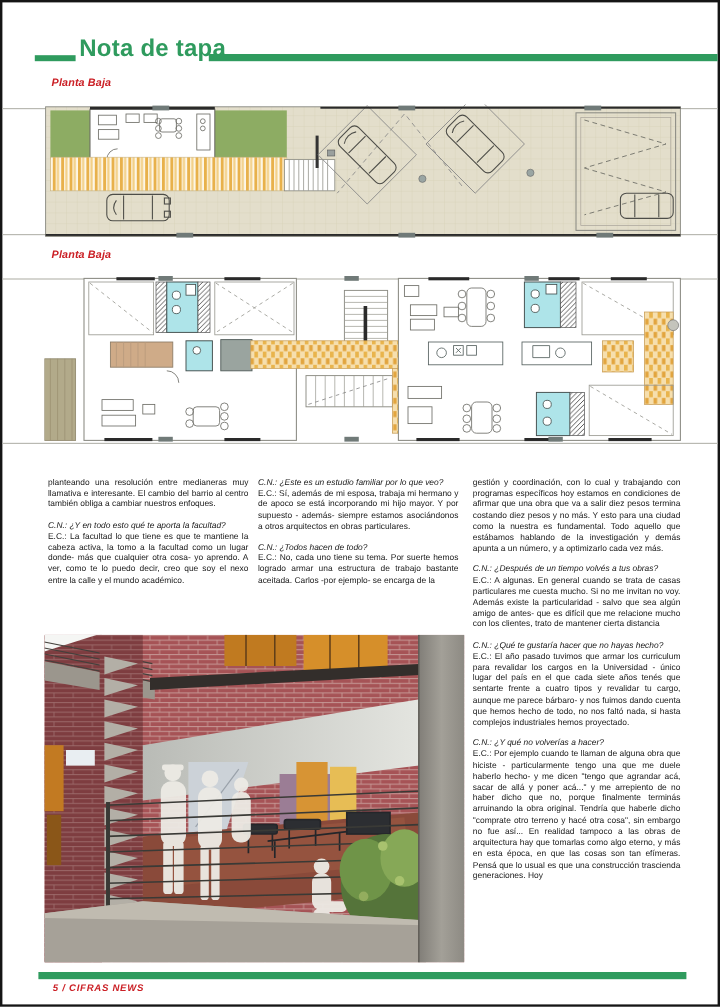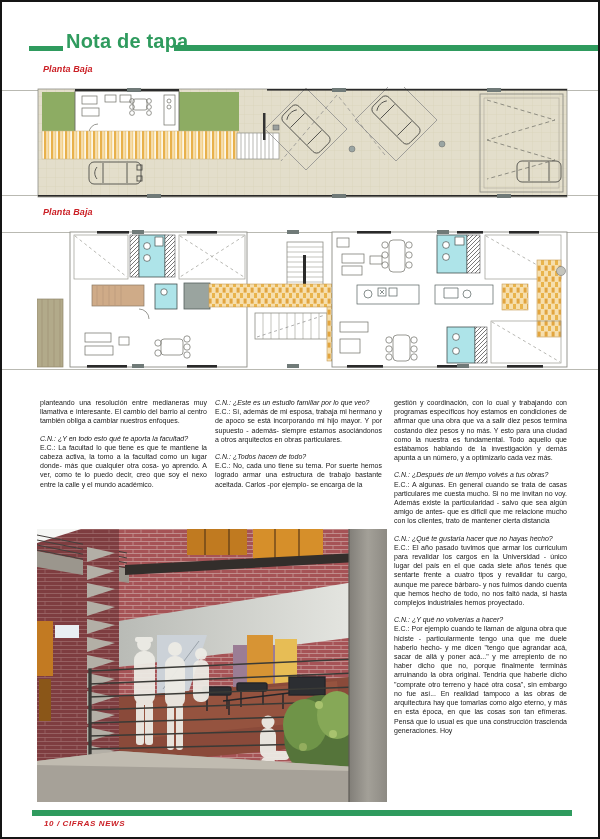--- a/index.html
+++ b/index.html
@@ -453,15 +453,15 @@
     </g>
 
     <polygon points="0,232 82,222 318,238 318,273 0,273" fill="#a6a198"></polygon>
     <polygon points="0,232 82,222 318,238 318,242 0,236" fill="#c0bbb0"></polygon>
 
     <rect x="312" y="0" width="38" height="273" fill="url(#colGrad)"></rect>
     <line x1="312" y1="0" x2="312" y2="273" stroke="#5e5b55" stroke-width="1.2"></line>
   </svg>
 
   <div class="footer-bar"></div>
-  <div class="footer-text">10  /  CIFRAS NEWS</div>
+  <div class="footer-text">5  /  CIFRAS NEWS</div>
 
 </div>
 
 </body></html>

